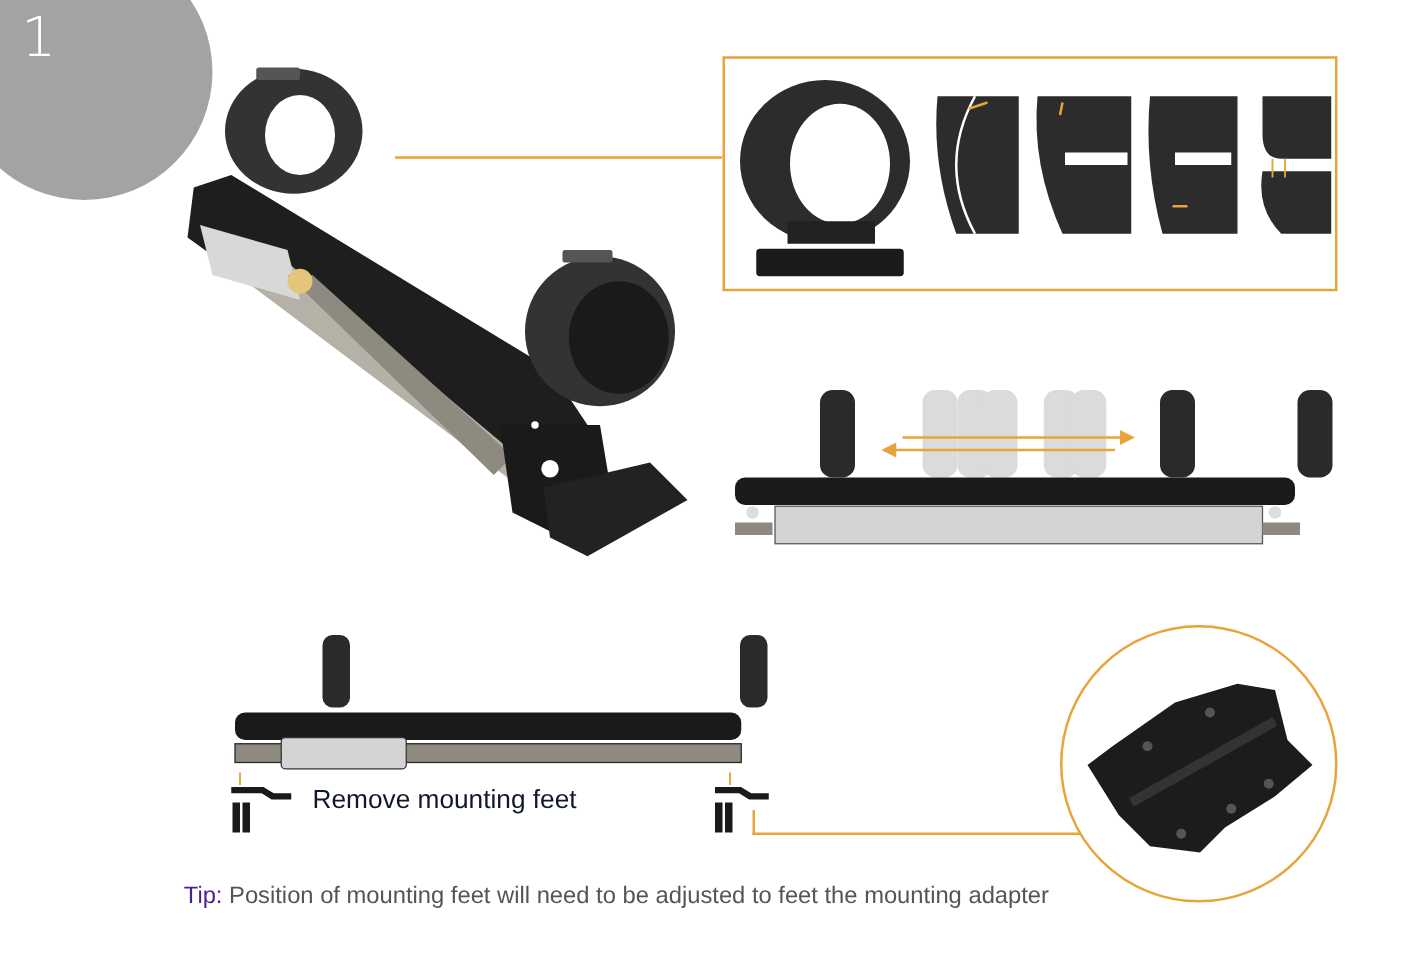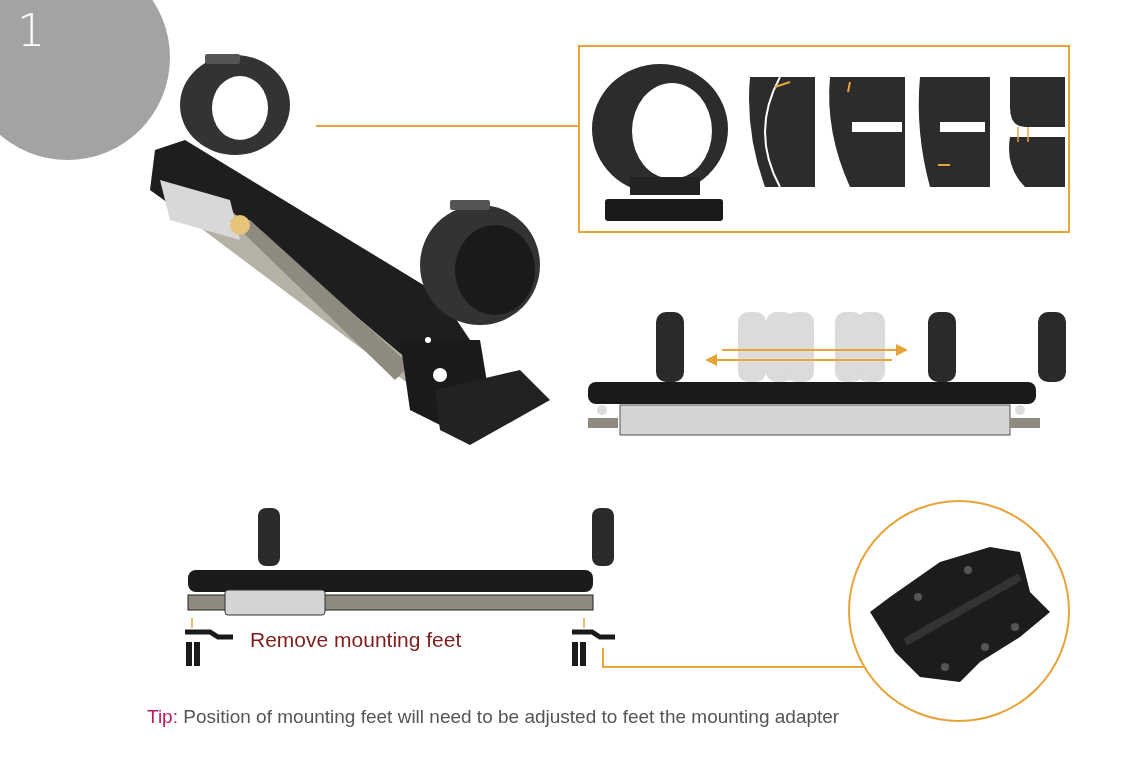--- a/index.html
+++ b/index.html
@@ -3,23 +3,23 @@
 <meta charset="utf-8">
 <style>
   html, body { margin:0; padding:0; background:#ffffff; }
   body { width:1140px; height:777px; position:relative; overflow:hidden; font-family:"Liberation Sans", sans-serif; }
   .step-badge { position:absolute; left:-35px; top:-45px; width:205px; height:205px; border-radius:50%; background:#a3a3a3; }
   .step-number { position:absolute; left:52px; top:50px; color:#ffffff; font-size:44px; font-family:"DejaVu Sans", sans-serif; font-weight:300; }
   .illus { position:absolute; }
   .callout-line { position:absolute; background:#e8a43a; }
   .zoom-box { position:absolute; left:578px; top:45px; width:492px; height:188px; border:2px solid #e8a43a; box-sizing:border-box; background:#fff; }
   .zoom-circle { position:absolute; left:848px; top:500px; width:222px; height:222px; border:2px solid #e8a43a; border-radius:50%; box-sizing:border-box; background:#fff; }
-  .caption { position:absolute; left:250px; top:628px; font-size:21px; color:#7f1d1d; }
+  .caption { position:absolute; left:250px; top:628px; font-size:21px; color:#0f172a; }
   .tip { position:absolute; left:147px; top:704px; width:740px; font-size:19px; line-height:25px; color:#555; }
-  .tip-label { color:#be185d; }
+  .tip-label { color:#4c1d95; }
 </style>
 </head>
 <body>
 
 <div class="step-badge">
   <span class="step-number">1</span>
 </div>
 
 <svg class="illus" style="left:140px;top:40px" width="440" height="410" viewBox="0 0 440 410">
 

